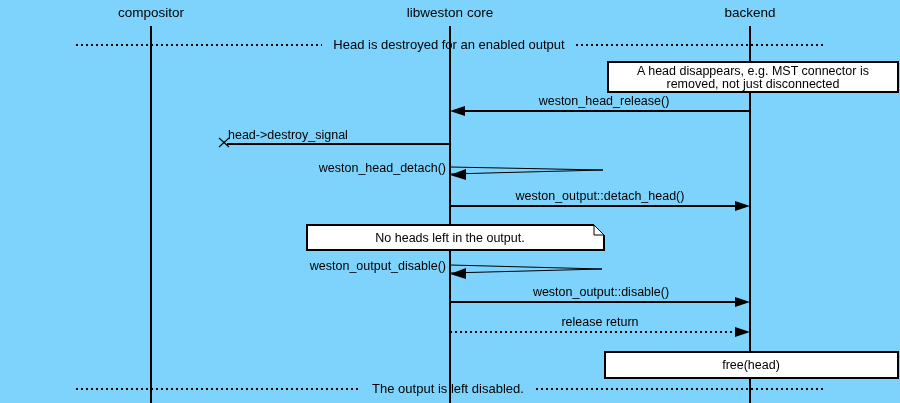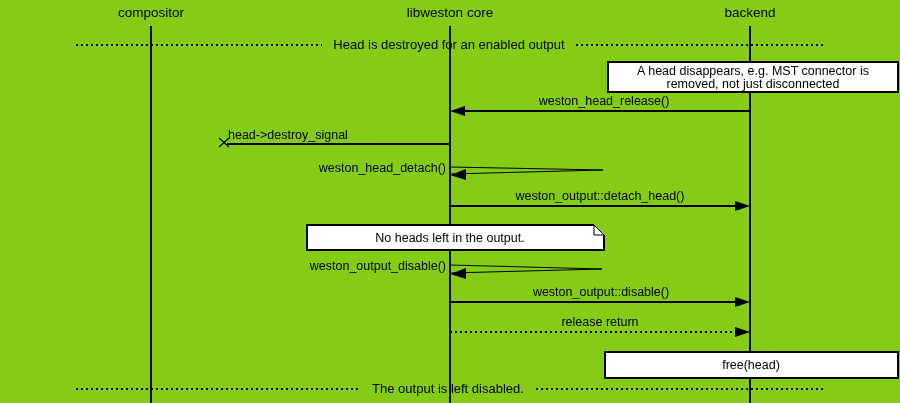--- a/index.html
+++ b/index.html
@@ -7,21 +7,21 @@
     padding: 0;
     background: #ffffff;
   }
   body {
     font-family: "Liberation Sans", sans-serif;
   }
   #diagram-root {
     position: relative;
     width: 900px;
     height: 403px;
-    background: #84cc16;
+    background: #7dd3fc;
     overflow: hidden;
   }
   svg.seq {
     position: absolute;
     top: 0;
     left: 0;
     width: 900px;
     height: 403px;
   }
   .lbl {

